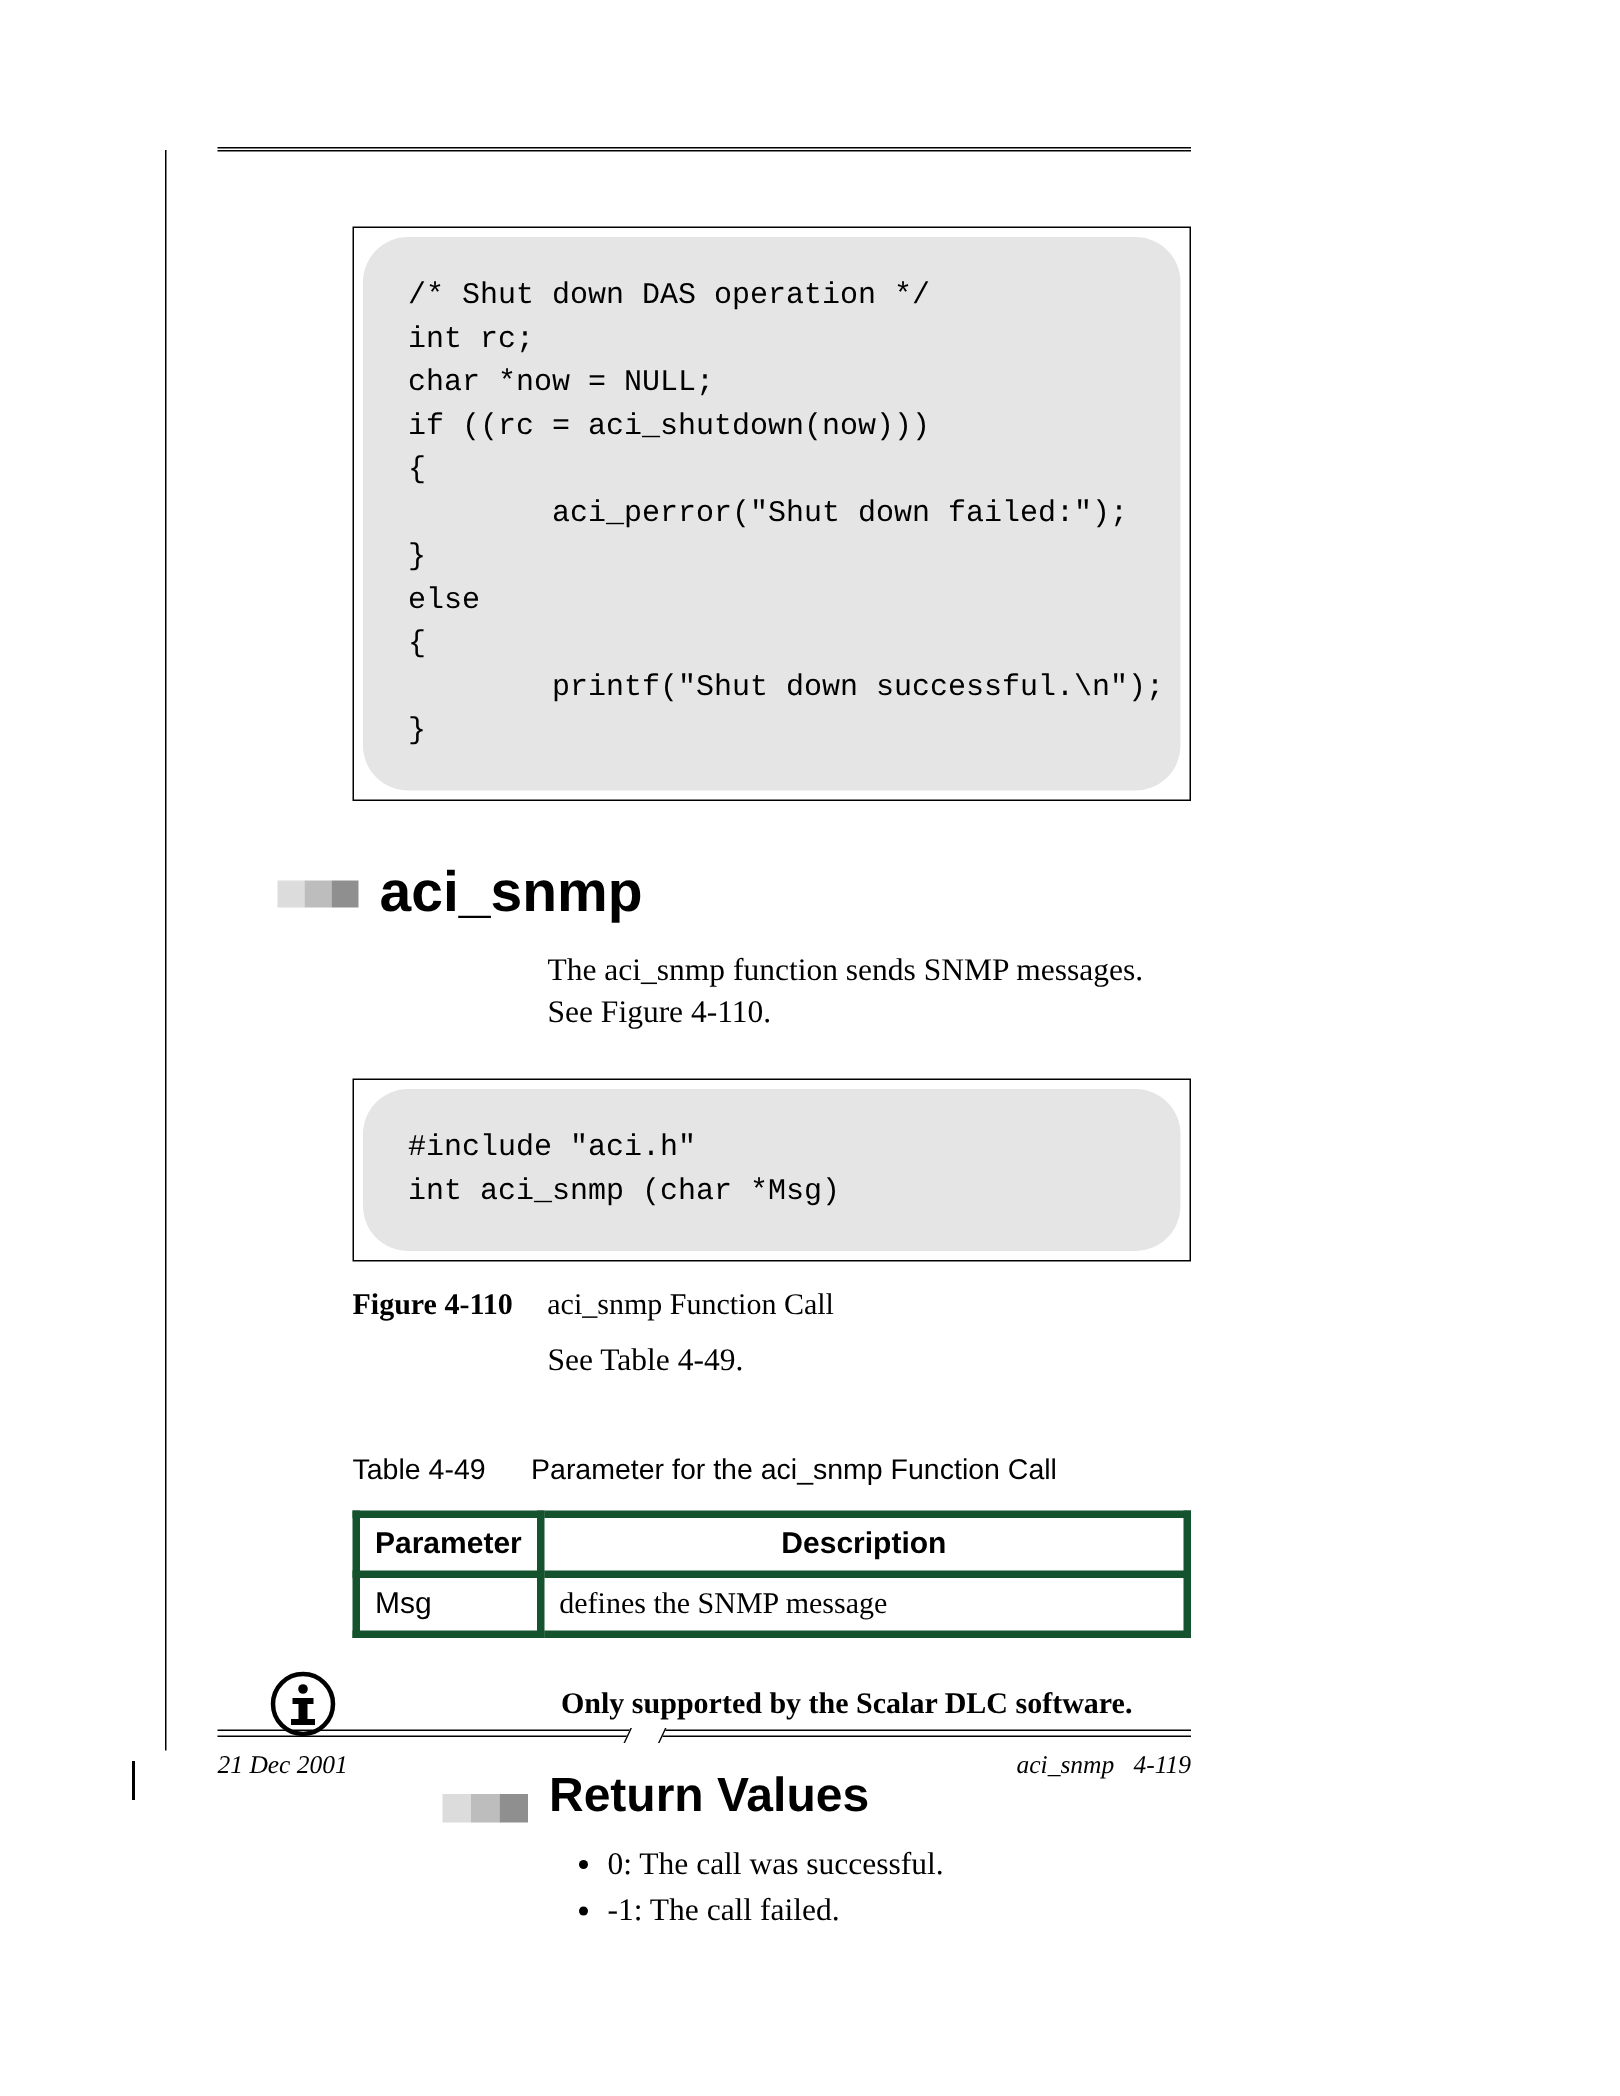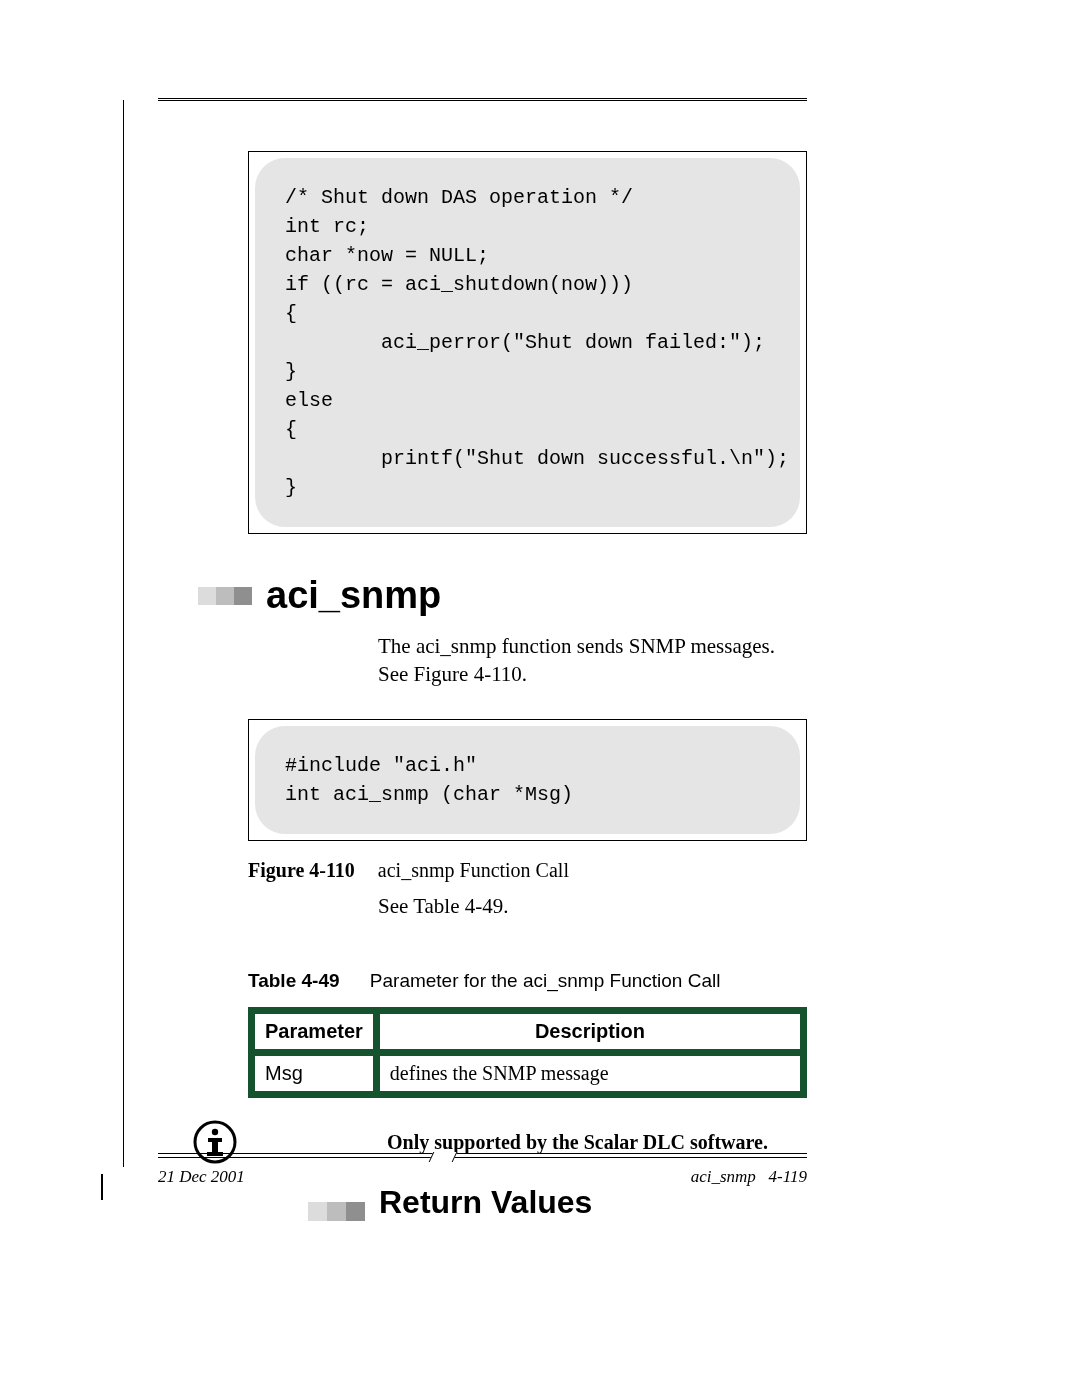--- a/index.html
+++ b/index.html
@@ -10,21 +10,20 @@
     color: #000;
   }
   .page {
     width: 944px;
     height: 1397px;
     position: relative;
     box-sizing: border-box;
     padding-top: 98px;
     padding-left: 145px;
     padding-right: 150px;
-    margin-left: 13px;
   }
   .double-rule {
     border-top: 3px double #000;
     height: 0;
     margin-bottom: 50px;
     margin-left: 0;
   }
   .vline {
     position: absolute;
     left: 110px;
@@ -95,31 +94,31 @@
     margin-left: 130px;
     margin-top: 15px;
     max-width: 430px;
   }
   .tablecap {
     font-family: Arial, Helvetica, sans-serif;
     font-size: 19px;
     margin-top: 50px;
   }
   .tablecap .tlabel {
-    font-weight: bold;
+    font-weight: normal;
     margin-right: 25px;
   }
   table.param {
     border-collapse: collapse;
     width: 100%;
     margin-top: 15px;
     font-size: 20px;
   }
   table.param th, table.param td {
-    border: 7px solid #14532d;
+    border: 5px solid #14532d;
     padding: 6px 10px;
     text-align: left;
     font-family: Arial, Helvetica, sans-serif;
   }
   table.param th {
     font-weight: bold;
     text-align: center;
   }
   table.param td.desc-cell {
     font-family: "Times New Roman", Times, serif;
@@ -281,20 +280,24 @@
 
     <div class="section-head h2">
       <span class="gradsquares">
         <span></span>
           <span></span>
           <span></span>
       </span>
       <span>Return Values</span>
     </div>
 
+    <ul class="retvals">
+      <li>0: The call was successful.</li>
+      <li>-1: The call failed.</li>
+    </ul>
 
   </div>
 
   <div class="footer-wrap">
     <div class="footer-rule-container">
       <div class="footer-rule-top"></div>
       <div class="footer-rule-bottom"></div>
       <div class="footer-notch"></div>
     </div>
     <div class="footer-text">

